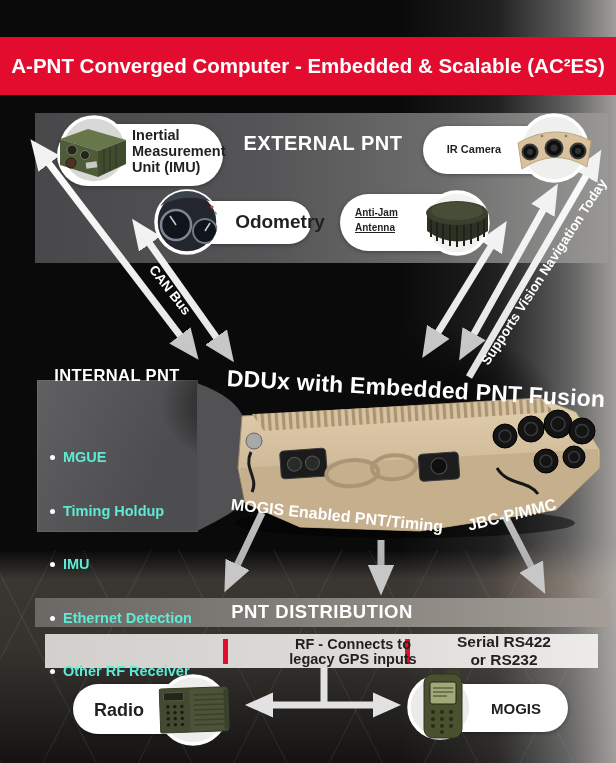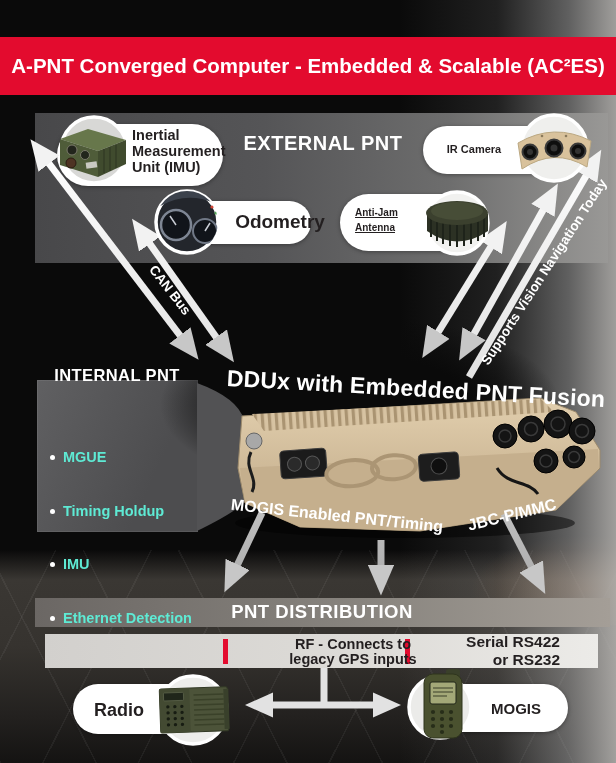--- a/index.html
+++ b/index.html
@@ -260,26 +260,27 @@
 
   <div class="lbl ctr" style="left:170px;top:290px;font-size:13.5px;transform:translate(-50%,-50%) rotate(52deg);">CAN Bus</div>
   <div class="lbl ctr" style="left:544px;top:272px;font-size:13.5px;white-space:nowrap;transform:translate(-50%,-50%) rotate(-57deg);">Supports Vision Navigation Today</div>
 
   <div class="lbl ctr" style="left:117px;top:375px;font-size:16.5px;letter-spacing:0.4px;">INTERNAL PNT</div>
   <ul class="ebul abs" style="left:48px;top:415px;z-index:10;">
     <li>MGUE</li>
     <li>Timing Holdup</li>
     <li>IMU</li>
     <li>Ethernet Detection</li>
+    <li>Other RF Receiver</li>
   </ul>
 
   <div class="lbl ctr" style="left:416px;top:389px;font-size:23px;white-space:nowrap;letter-spacing:0.2px;transform:translate(-50%,-50%) rotate(3.2deg);">DDUx with Embedded PNT Fusion</div>
   <div class="lbl ctr" style="left:337px;top:516px;font-size:16px;white-space:nowrap;transform:translate(-50%,-50%) rotate(6deg);">MOGIS Enabled PNT/Timing</div>
   <div class="lbl ctr" style="left:512px;top:515px;font-size:16px;white-space:nowrap;transform:translate(-50%,-50%) rotate(-14deg);">JBC-P/MMC</div>
 
   <div class="lbl ctr" style="left:322px;top:612px;font-size:18.5px;letter-spacing:0.5px;">PNT DISTRIBUTION</div>
   <div class="lbl ctr dark" style="left:316px;top:651px;font-size:14.5px;line-height:14.5px;margin-left:37px;">RF - Connects to
 legacy GPS inputs</div>
-  <div class="lbl ctr dark" style="left:504px;top:651px;font-size:15.5px;text-align:right;">Serial RS422 or RS232</div>
+  <div class="lbl ctr dark" style="left:504px;top:651px;font-size:15.5px;">Serial RS422 or RS232</div>
   <div class="lbl ctr dark" style="left:119px;top:710px;font-size:18px;">Radio</div>
   <div class="lbl ctr dark" style="left:516px;top:708px;font-size:15px;">MOGIS</div>
 
 </div>
 
 </body></html>

